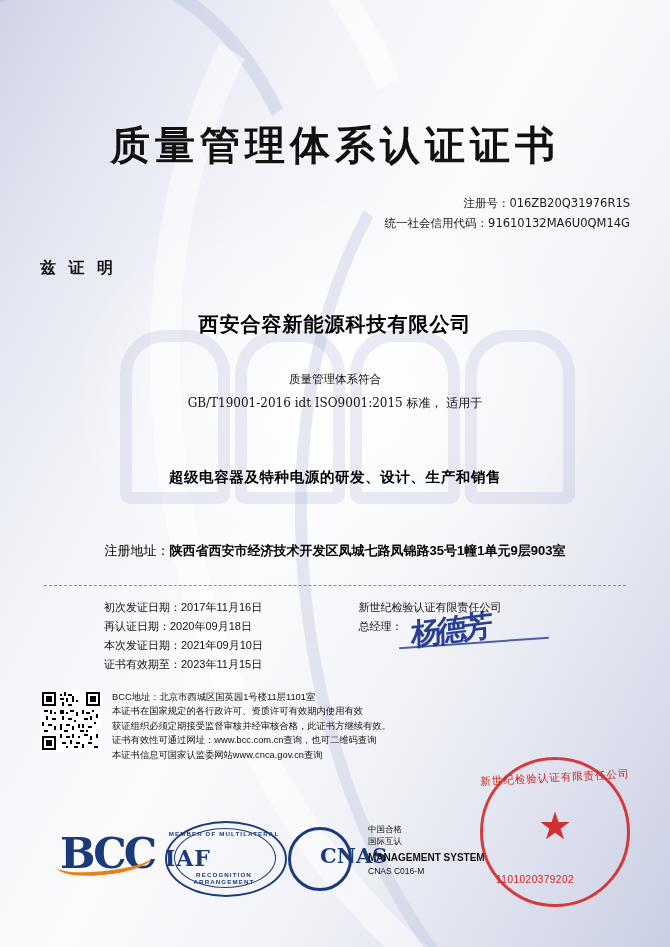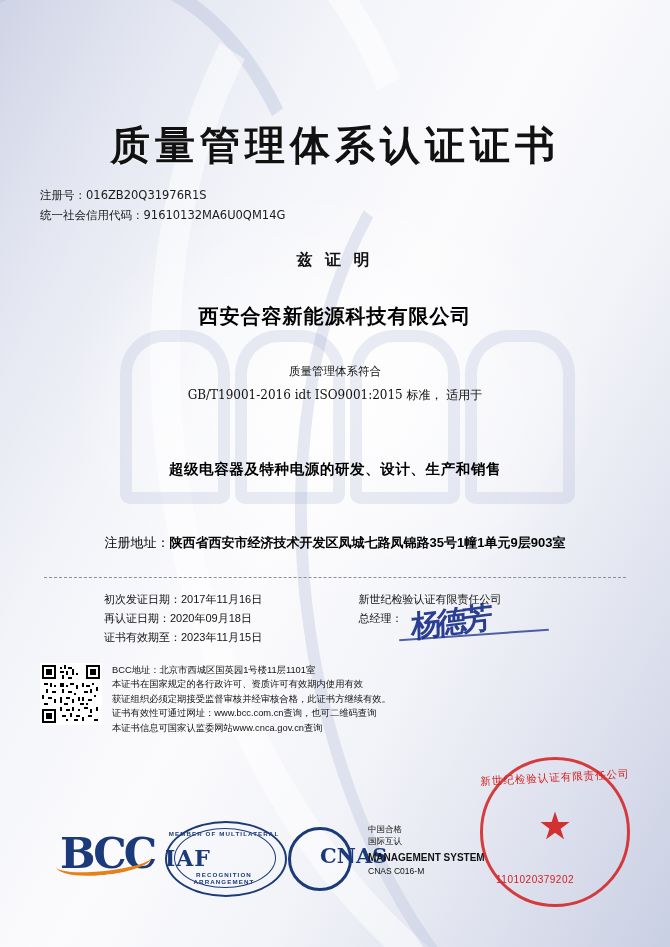--- a/index.html
+++ b/index.html
@@ -82,29 +82,28 @@
     text-align: center;
     font-family: "DejaVu Serif", serif;
     font-size: 40px;
     letter-spacing: 5px;
     color: #111;
     font-weight: bold;
     padding-top: 118px;
     text-shadow: 0 1px 0 rgba(255,255,255,0.8);
   }
   .numbers {
-    text-align: left;
-    margin-top: 12px;
+    text-align: right;
+    margin-top: 20px;
     font-size: 11.5px;
     color: #1a1a1a;
     line-height: 1.75;
     font-family: "DejaVu Sans", sans-serif;
   }
   .hereby {
-    text-align: center;
     margin-top: 25px;
     font-size: 16px;
     letter-spacing: 4px;
     color: #111;
     font-weight: bold;
   }
   .company {
     text-align: center;
     margin-top: 32px;
     font-size: 20px;
@@ -402,20 +401,23 @@
 
     <div class="divider"></div>
 
     <div class="dates-row">
       <div class="dates-col">
         <div>
           <span>初次发证日期：</span><span>2017年11月16日</span>
         </div>
         <div>
           <span>再认证日期：</span><span>2020年09月18日</span>
+        </div>
+        <div>
+          <span>本次发证日期：</span><span>2021年09月10日</span>
         </div>
         <div>
           <span>证书有效期至：</span><span>2023年11月15日</span>
         </div>
       </div>
       <div class="issuer-col">
         <div>新世纪检验认证有限责任公司</div>
         <div>总经理：</div>
         <div class="signature">杨德芳</div>
         <div class="sig-underline"></div>

